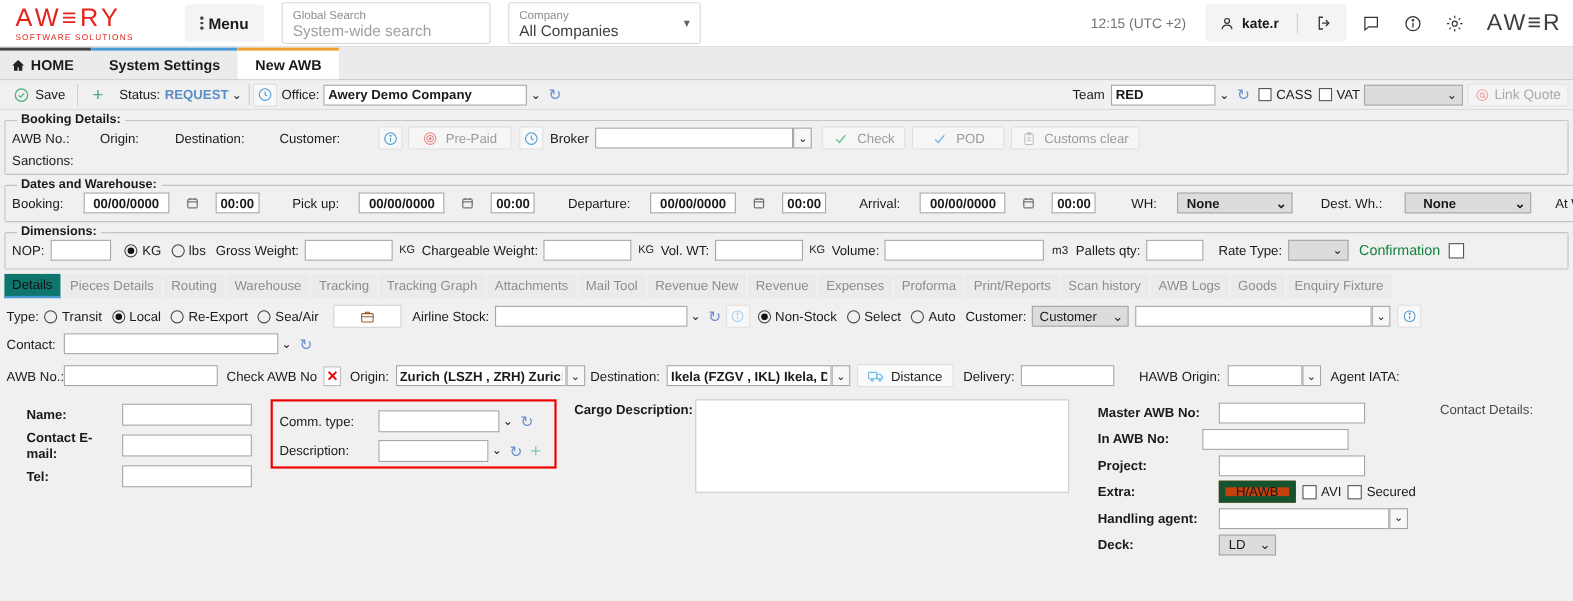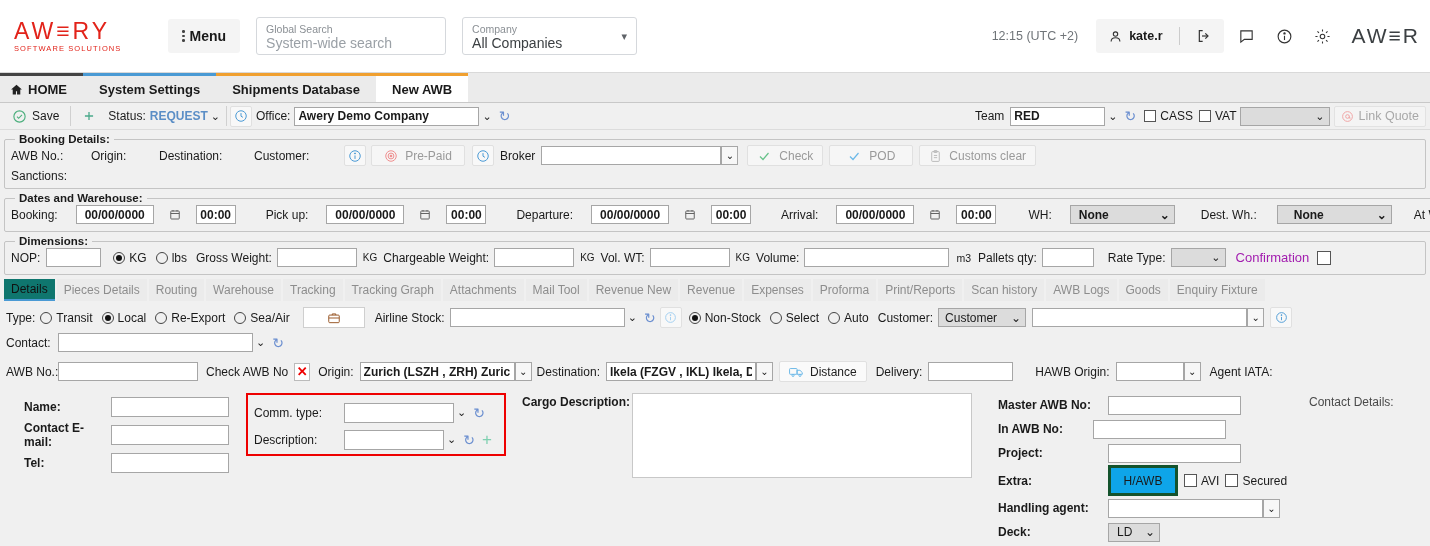--- a/index.html
+++ b/index.html
@@ -8,21 +8,21 @@
     width:1430px; height:546px; overflow:hidden;
     background:#f0f0f0;
     font-family:"Liberation Sans", sans-serif;
     font-size:12px; color:#1a1a1a;
     -webkit-font-smoothing:antialiased;
   }
   .row { display:flex; align-items:center; }
 
   
   #topbar {
-    height:73px; background:#fff; display:flex; align-items:center;
+    height:43px; background:#fff; display:flex; align-items:center;
     border-bottom:1px solid #d9d9d9; padding:15px 8px; position:relative;
   }
   .logo { width:128px; margin-left:6px; }
   .logo-main { color:#e2231a; font-size:23px; letter-spacing:3px; line-height:22px; font-family:"Liberation Sans",sans-serif; }
   .logo-sub  { color:#e2231a; font-size:7.5px; letter-spacing:1.1px; margin-top:2px; }
   .menu-btn {
     height:34px; display:flex; align-items:center; gap:5px;
     padding:0 14px; background:#f4f4f4; border-radius:3px; margin-left:26px;
     font-weight:bold; font-size:14px; cursor:pointer;
   }
@@ -177,23 +177,20 @@
 
 <div id="navtabs">
   <div class="ntab home">
     <svg width="13" height="13" viewBox="0 0 24 24" fill="#222">
         <path d="M12 3L2 12h3v9h6v-6h2v6h6v-9h3z"></path>
       </svg>
     <span>HOME</span>
   </div>
   <div class="ntab blue">
     <span>System Settings</span>
-  </div>
-  <div class="ntab orange">
-    <span>Shipments Database</span>
   </div>
   <div class="ntab active">
     <span>New AWB</span>
   </div>
 </div>
 
 <div id="toolbar">
   <div class="tb-btn">
     <svg width="15" height="15" viewBox="0 0 24 24" fill="none" stroke="#4caf7d" stroke-width="1.8">
         <circle cx="12" cy="12" r="9"></circle>
@@ -386,21 +383,21 @@
     <span class="lbl" style="margin-right:5px">Volume:</span>
     <input class="inp" style="width: 145px;" value="">
     <span class="sm" style="margin:0 7px; font-variant:normal; font-size:10.5px">m3</span>
     <span class="lbl" style="margin-right:5px">Pallets qty:</span>
     <input class="inp" style="width: 52px;" value="">
     <span class="lbl" style="margin:0 5px 0 14px">Rate Type:</span>
     <span class="grey-sel" style="width:55px">
       <span></span>
       <span style="margin-left:auto">⌄</span>
     </span>
-    <span style="margin-left:10px; color:#a21caf; font-size:13px">Confirmation</span>
+    <span style="margin-left:10px; color:#15803d; font-size:13px">Confirmation</span>
     <span class="chk" style="width:14px;height:14px;margin-left:8px"></span>
   </div>
 </fieldset>
 
 <div id="sectabs">
   <div class="stab active">
       <span>Details</span>
     </div>
   <div class="stab">
       <span>Pieces Details</span>
@@ -598,21 +595,21 @@
       <div class="drow" style="min-height:24px">
         <span class="formlbl" style="width:95px">In AWB No:</span>
         <input class="inp" style="width: 133px; height: 19px;" value="">
       </div>
       <div class="drow" style="min-height:24px">
         <span class="formlbl" style="width:110px">Project:</span>
         <input class="inp" style="width: 133px; height: 19px;" value="">
       </div>
       <div class="drow" style="min-height:24px">
         <span class="formlbl" style="width:110px">Extra:</span>
-        <span style="width:70px;height:31px;border:3px solid #14532d;background:#0ea5e9;display:flex;align-items:center;justify-content:center;font-size:12px;cursor:pointer">H/AWB</span>
+        <span style="width:70px;height:20px;border:6px solid #14532d;background:#c2410c;display:flex;align-items:center;justify-content:center;font-size:12px;cursor:pointer">H/AWB</span>
         <span class="chk" style="width:13px;height:13px;margin:0 4px 0 6px"></span>
         <span class="lbl">AVI</span>
         <span class="chk" style="width:13px;height:13px;margin:0 4px 0 6px"></span>
         <span class="lbl">Secured</span>
       </div>
       <div class="drow" style="min-height:24px">
         <span class="formlbl" style="width:110px">Handling agent:</span>
         <input class="inp" style="width: 155px; height: 19px;" value="">
         <span class="dd-box">⌄</span>
       </div>

